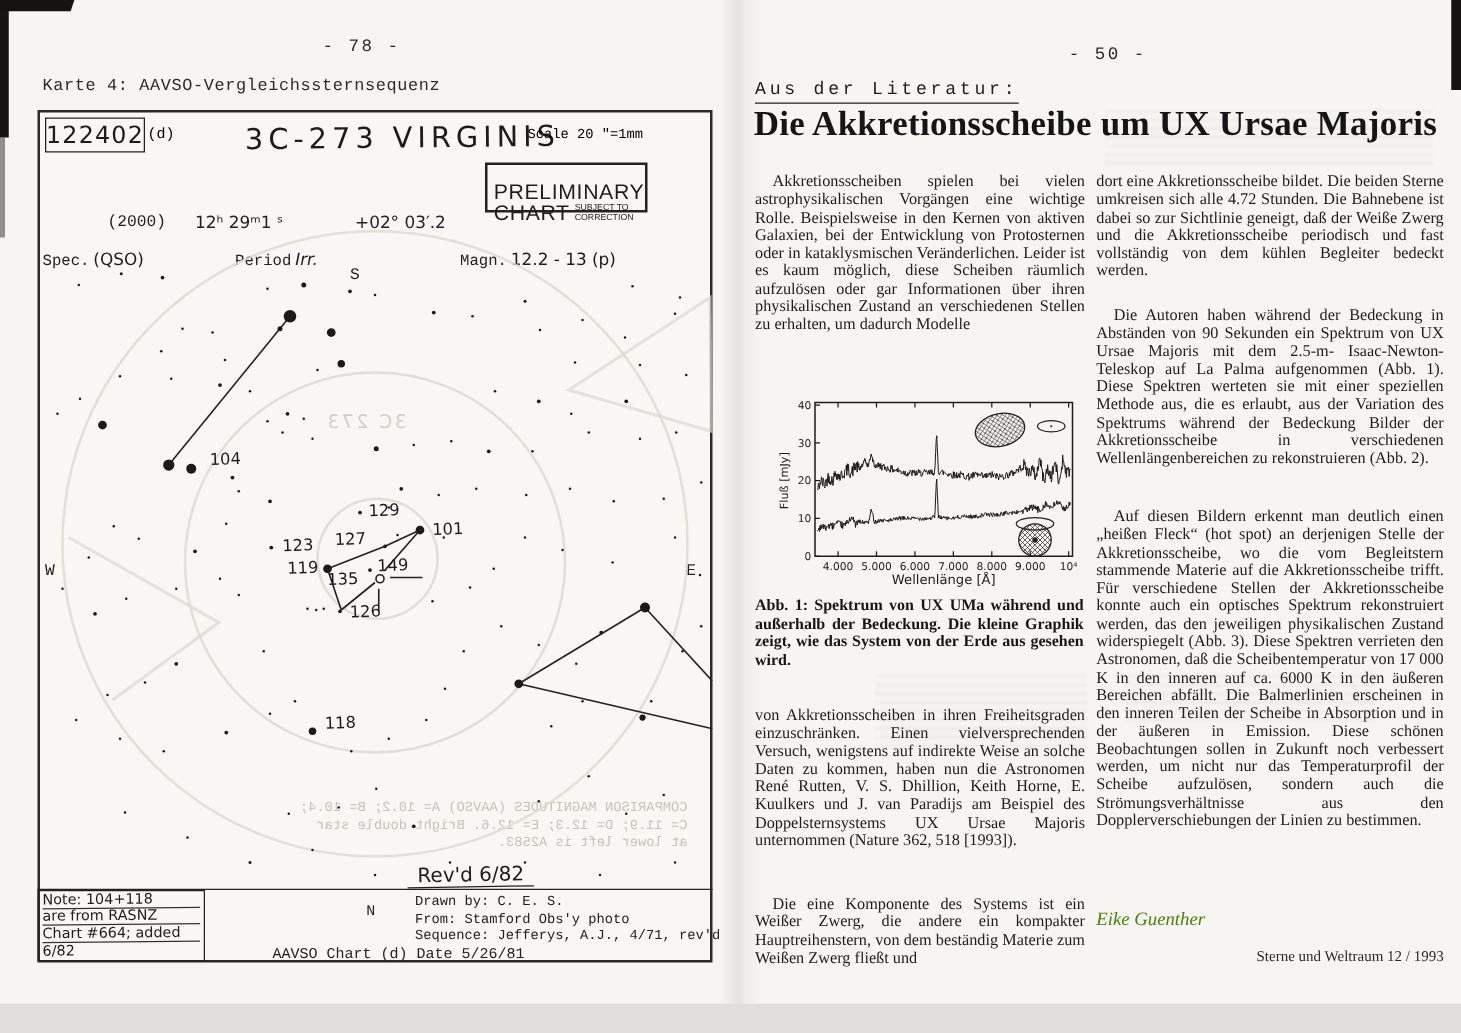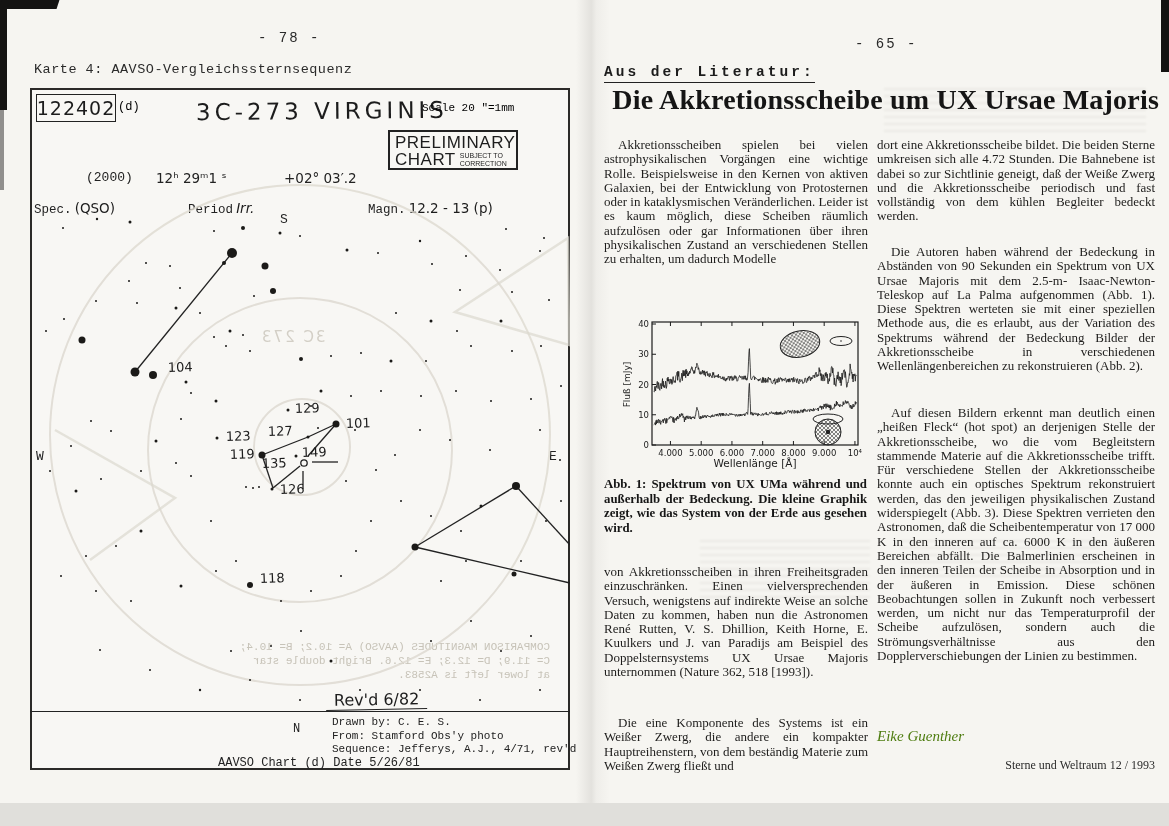--- a/index.html
+++ b/index.html
@@ -19,38 +19,38 @@
   .hand{font-family:"DejaVu Sans",sans-serif;color:#1c1c1c;}
   .serif{font-family:"Liberation Serif",serif;}
   .pageno{font-family:"Liberation Mono","DejaVu Sans Mono",monospace;font-size:14px;letter-spacing:2px;color:#2a2a2a;}
   
   .karte{left:34px;top:62px;font-size:13.5px;color:#2b2b2b;letter-spacing:.5px;}
   .chart-frame{left:30px;top:88px;width:540px;height:682px;border:2.5px solid #2b2a28;box-sizing:border-box;background:rgba(255,255,255,.25);}
   .desig-box{left:36px;top:94px;width:78px;height:26px;border:1.5px solid #222;font-size:19px;letter-spacing:1px;display:flex;align-items:center;justify-content:center;}
   .desig-suffix{left:118px;top:100px;font-size:12px;}
   .chart-title{left:196px;top:98px;font-size:23px;letter-spacing:4px;transform:rotate(-.6deg);}
   .scale-note{left:422px;top:102px;font-size:11px;}
-  .prelim-box{left:388px;top:130px;width:130px;height:40px;border:2px solid #222;padding:2px 5px;box-sizing:border-box;}
+  .prelim-box{left:388px;top:130px;width:130px;height:40px;border:2px solid #222;padding:13px 5px;box-sizing:border-box;}
   .prelim-l1{font-family:"Liberation Sans",sans-serif;font-size:17px;letter-spacing:.5px;color:#1d1d1d;line-height:17px;}
   .prelim-row{display:flex;align-items:center;gap:4px;}
   .prelim-sub{font-family:"Liberation Sans",sans-serif;font-size:7px;line-height:7.5px;color:#1d1d1d;}
   .coordrow{display:flex;gap:0;font-size:13px;color:#222;}
   .coordrow .ep{font-family:"Liberation Mono","DejaVu Sans Mono",monospace;width:70px;}
   .coordrow .ra{font-family:"DejaVu Sans",sans-serif;width:128px;font-size:13.5px;}
   .coordrow .de{font-family:"DejaVu Sans",sans-serif;font-size:13.5px;}
   .specrow{font-size:12.5px;color:#222;}
   .compass{font-size:13px;color:#222;}
   .note-box{left:30px;top:712px;width:134px;height:57px;border:1.5px solid #222;box-sizing:border-box;}
   .note-line{position:absolute;left:3px;width:126px;font-size:11.5px;line-height:13px;border-bottom:1px solid #333;transform:rotate(-.5deg);white-space:nowrap;}
   .revd{left:326px;top:690px;font-size:16px;border-bottom:1.5px solid #222;transform:rotate(-1deg);padding:0 8px;}
   .credit{font-size:11px;color:#222;white-space:nowrap;}
   .bleed-mirror{transform:scaleX(-1);color:#c7c3b8;}
   
-  .kicker{left:604px;top:64px;font-size:14.5px;font-weight:bold;letter-spacing:3px;border-bottom:1.5px solid #222;padding-bottom:2px;color:#1c1c1c;}
-  .art-title{left:603px;top:84px;width:556px;font-size:28px;font-weight:bold;color:#151515;letter-spacing:.2px;text-align:right;}
+  .kicker{left:604px;top:64px;font-size:14.5px;font-weight:normal;letter-spacing:3px;border-bottom:1.5px solid #222;padding-bottom:2px;color:#1c1c1c;}
+  .art-title{left:603px;top:84px;width:556px;font-size:28px;font-weight:bold;color:#151515;letter-spacing:.2px;}
   .bodycol{font-size:13px;line-height:14.3px;text-align:justify;color:#1d1c1b;}
   .para-indent{text-indent:14px;}
   .figcap{left:604px;top:477px;width:263px;font-size:12.8px;line-height:14.6px;font-weight:bold;text-align:justify;color:#161616;}
   .signature{left:877px;top:728px;font-size:15px;font-style:italic;color:#4d7c0f;}
   .swfooter{left:940px;top:758px;width:215px;font-size:12px;text-align:right;color:#2a2a2a;}
   svg text{font-family:"DejaVu Sans",sans-serif;}
 </style>
 </head>
 <body>
 
@@ -288,27 +288,33 @@
       <text x="226" y="441" font-size="13" fill="#1c1c1c" transform="rotate(-2 226 441)">123</text>
       <text x="230" y="459" font-size="13" fill="#1c1c1c" transform="rotate(-2 230 459)">119</text>
       <text x="302" y="457" font-size="13" fill="#1c1c1c" transform="rotate(-2 302 457)">149</text>
       <text x="262" y="468" font-size="13" fill="#1c1c1c" transform="rotate(-2 262 468)">135</text>
       <text x="280" y="494" font-size="13" fill="#1c1c1c" transform="rotate(-2 280 494)">126</text>
       <text x="260" y="583" font-size="13" fill="#1c1c1c" transform="rotate(-2 260 583)">118</text>
     </svg>
 
   <div class="abs" style="left:30px;top:711px;width:540px;border-top:1.5px solid #222;"></div>
   <div class="abs hand revd">Rev'd 6/82</div>
+  <div class="abs note-box">
+    <div class="note-line hand" style="top:0px;">Note: 104+118</div>
+    <div class="note-line hand" style="top:13px;">are from RASNZ</div>
+    <div class="note-line hand" style="top:27px;">Chart #664; added</div>
+    <div class="note-line hand" style="top:41px;border-bottom:none;">6/82</div>
+  </div>
   <div class="abs mono credit" style="left:293px;top:722px;font-size:12px;">N</div>
   <div class="abs mono credit" style="left:332px;top:716px;">Drawn by:  C. E. S.</div>
   <div class="abs mono credit" style="left:332px;top:730px;">From: Stamford Obs'y photo</div>
   <div class="abs mono credit" style="left:332px;top:743px;">Sequence: Jefferys, A.J., 4/71, rev'd</div>
   <div class="abs mono credit" style="left:218px;top:756px;font-size:12px;">AAVSO Chart (d)    Date 5/26/81</div>
 
-  <div class="abs pageno" style="left:855px;top:36px;">- 65 -</div>
+  <div class="abs pageno" style="left:855px;top:36px;">- 50 -</div>
   <div class="abs mono kicker">Aus der Literatur:</div>
   <div class="abs serif art-title">Die Akkretionsscheibe um UX Ursae Majoris</div>
 
   <div class="abs bodycol para-indent" style="left:604px;top:138px;width:264px;">Akkretionsscheiben spielen bei vielen astrophysikalischen Vorgängen eine wichtige Rolle. Beispielsweise in den Kernen von aktiven Galaxien, bei der Entwicklung von Protosternen oder in kataklysmischen Veränderlichen. Leider ist es kaum möglich, diese Scheiben räumlich aufzulösen oder gar Informationen über ihren physikalischen Zustand an verschiedenen Stellen zu erhalten, um dadurch Modelle</div>
 
   <svg id="spectrum" class="abs" style="left:618px;top:298px;" width="250" height="175" viewBox="618 298 250 175">
       <rect x="652" y="322" width="206" height="123" fill="none" stroke="#1c1c1c" stroke-width="1.2"></rect>
       <line x1="670.4477611940299" y1="445" x2="670.4477611940299" y2="441" stroke="#1c1c1c" stroke-width="1"></line>
       <line x1="670.4477611940299" y1="322" x2="670.4477611940299" y2="326" stroke="#1c1c1c" stroke-width="1"></line>
       <text x="670.4477611940299" y="456" font-size="8.5" text-anchor="middle" fill="#1c1c1c">4.000</text>

